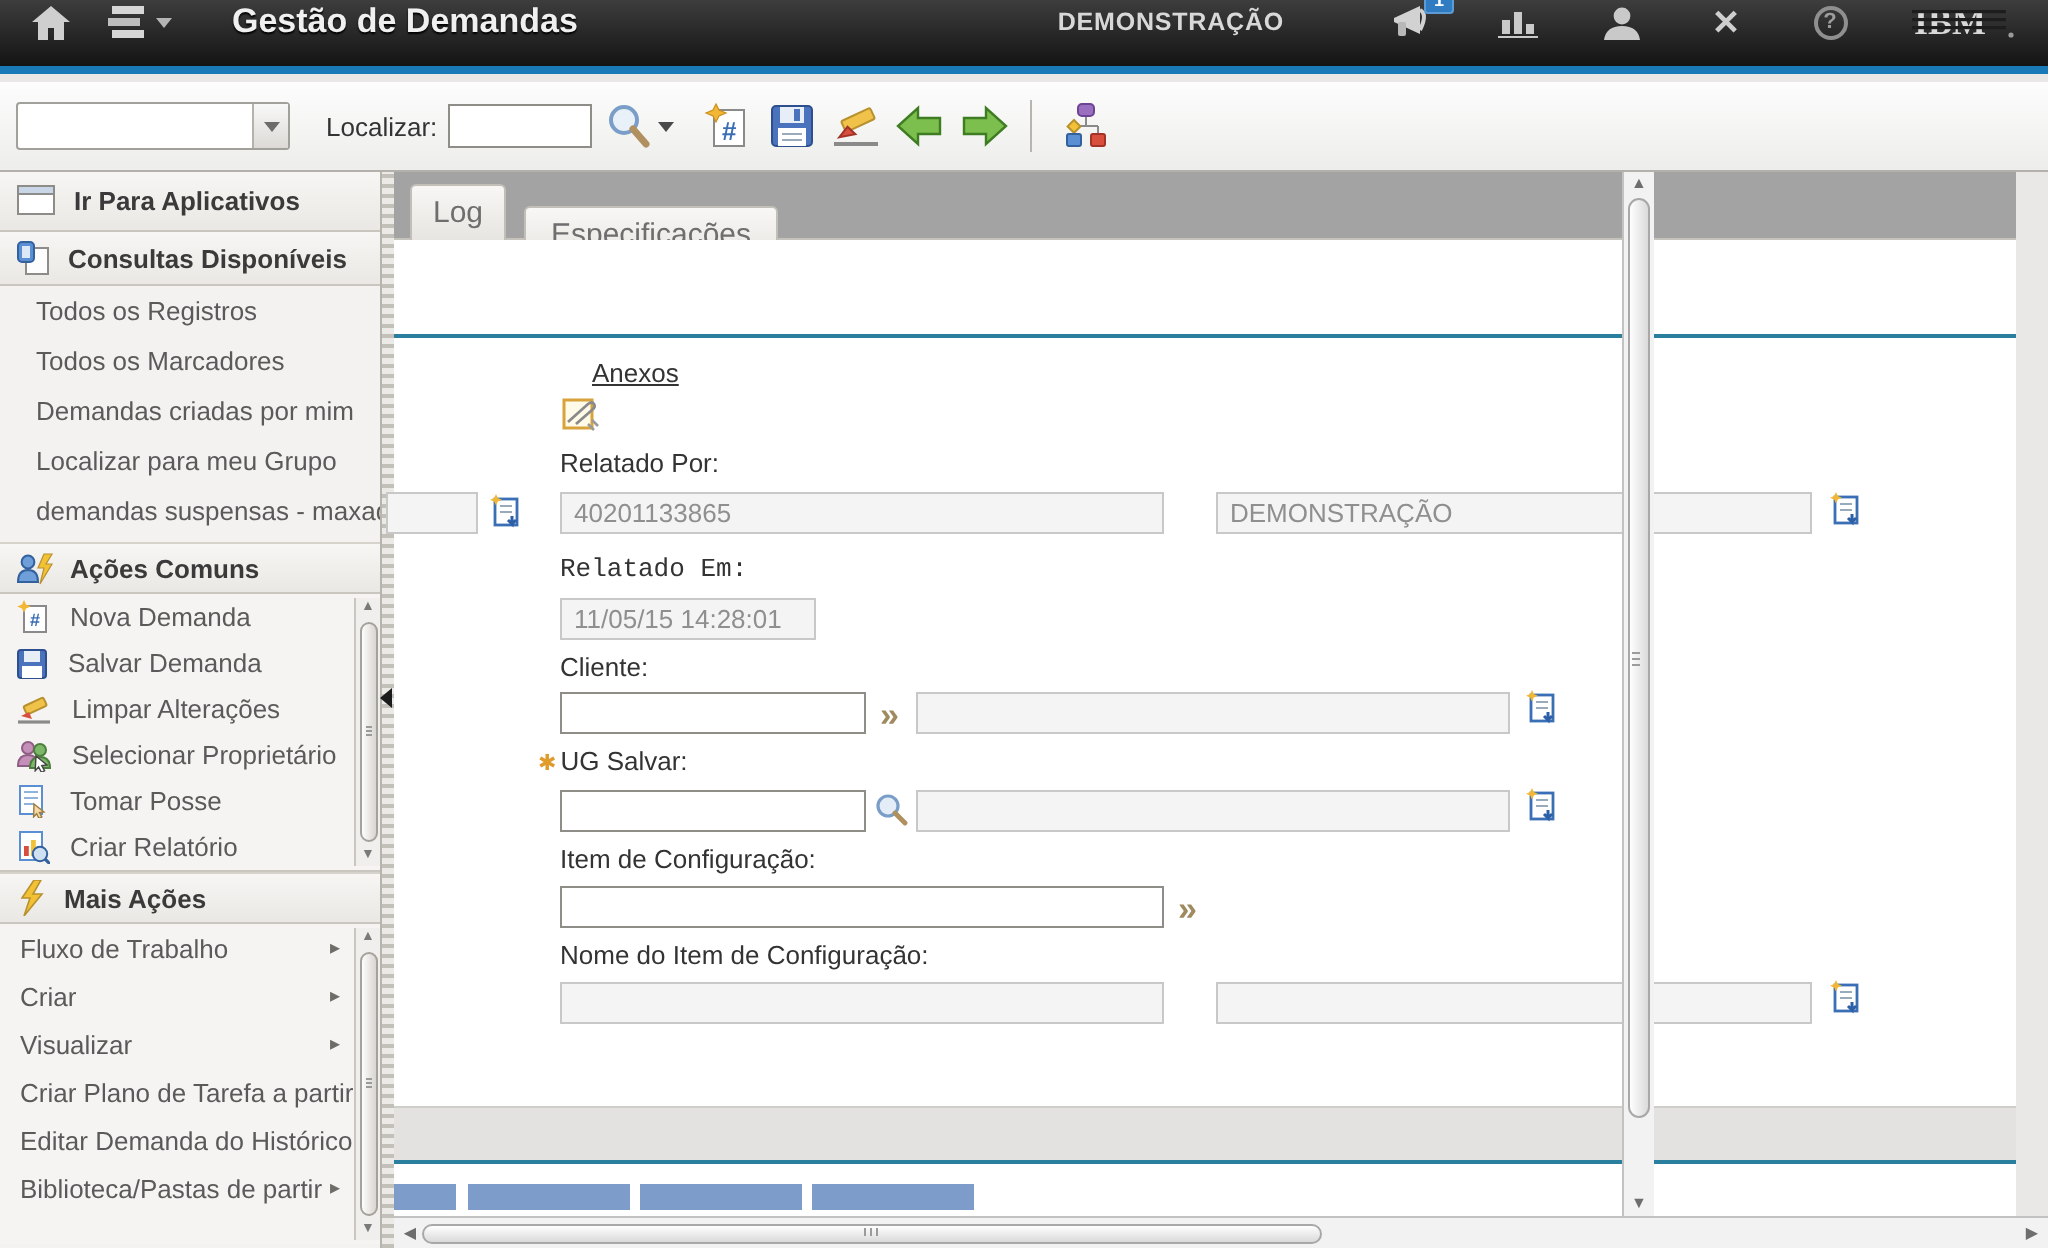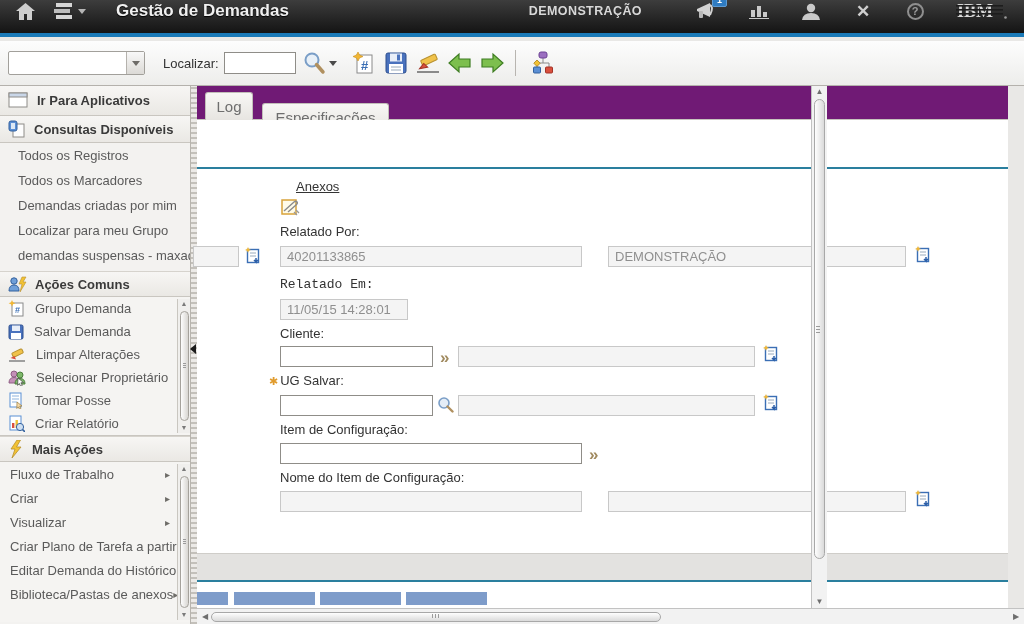--- a/index.html
+++ b/index.html
@@ -62,21 +62,21 @@
   .mitem .sub { margin-left:auto; margin-right:18px; color:#6e6c68; font-size:10px; }
   .inner-sb { position:absolute; right:0; top:2px; bottom:2px; width:13px; border-left:1px solid #c9c6c0; background:#f0efed; }
   .sb-up,.sb-dn { position:absolute; left:1px; width:10px; height:10px; color:#7a7a7a; font-size:7px; text-align:center; line-height:10px; cursor:pointer; }
   .sb-up{ top:0; } .sb-dn{ bottom:0; }
   .sb-thumb { position:absolute; left:1.5px; top:12px; bottom:12px; width:9px; border:1px solid #a5a29c;
               border-radius:5px; background:linear-gradient(90deg,#fdfdfd,#d8d6d2); cursor:pointer; }
   .grip { position:absolute; left:2px; right:2px; top:50%; height:5px; margin-top:-3px;
           background:repeating-linear-gradient(0deg,#9b9b9b 0 1px,transparent 1px 2px); }
 
   
-  .tabbar { position:absolute; left:0; top:0; width:811px; height:34px; background:#701a75; border-bottom:1px solid #c6c3bd; }
+  .tabbar { position:absolute; left:0; top:0; width:811px; height:34px; background:#a3a3a3; border-bottom:1px solid #c6c3bd; }
   .tab { position:absolute; top:6px; height:28px; line-height:27px; text-align:center;
          background:linear-gradient(#f8f7f5,#e7e5e1); border:1px solid #c2bfb9; border-bottom:none;
          border-radius:3px 3px 0 0; color:#6e6e6e; font-size:15px; cursor:pointer; }
   .tab.t-log { left:8px; width:48px; }
   .tab.t-esp { left:65px; width:127px;margin-top:11px; }
   .subbar { position:absolute; left:0; top:34px; width:811px; height:47px; background:#fff; }
   .teal { position:absolute; left:0; width:811px; height:2px; background:#2a7f9e; }
   .teal.t1 { top:81px; } .teal.t2 { top:494px; }
 
   
@@ -270,21 +270,21 @@
         </svg>
       <span>Ações Comuns</span>
     </div>
     <div class="alist">
       <div class="aitem">
         <svg width="17" height="17" viewBox="0 0 17 17">
             <rect x="4" y="3" width="11" height="13" fill="#fff" stroke="#8a8a8a"></rect>
             <text x="7" y="13" font-size="9" font-weight="bold" fill="#3b6fb5" font-family="Liberation Sans,sans-serif">#</text>
             <path d="M4 0 l1 2.2 2.4 1 -2.4 1 -1 2.2 -1-2.2 -2.4-1 2.4-1 Z" fill="#f2b734"></path>
           </svg>
-        <span>Grupo Demanda</span>
+        <span>Nova Demanda</span>
       </div>
       <div class="aitem">
         <svg width="16" height="16" viewBox="0 0 16 16">
             <rect x="1" y="1" width="14" height="14" rx="1.5" fill="#4a72bd" stroke="#2d4f8e"></rect>
             <rect x="4" y="1.5" width="8" height="5.5" fill="#e8eef8"></rect>
             <rect x="3" y="9" width="10" height="6" fill="#fff"></rect>
           </svg>
         <span>Salvar Demanda</span>
       </div>
       <div class="aitem">
@@ -352,21 +352,21 @@
           <span>Visualizar</span>
           <span class="sub">▸</span>
         </div>
       <div class="mitem">
           <span>Criar Plano de Tarefa a partir d...</span>
         </div>
       <div class="mitem">
           <span>Editar Demanda do Histórico</span>
         </div>
       <div class="mitem">
-          <span>Biblioteca/Pastas de anexos</span>
+          <span>Biblioteca/Pastas de partir</span>
           <span class="sub">▸</span>
         </div>
       <div class="inner-sb">
         <div class="sb-up">▲</div>
         <div class="sb-thumb">
             <div class="grip"></div>
           </div>
         <div class="sb-dn">▼</div>
       </div>
     </div>

